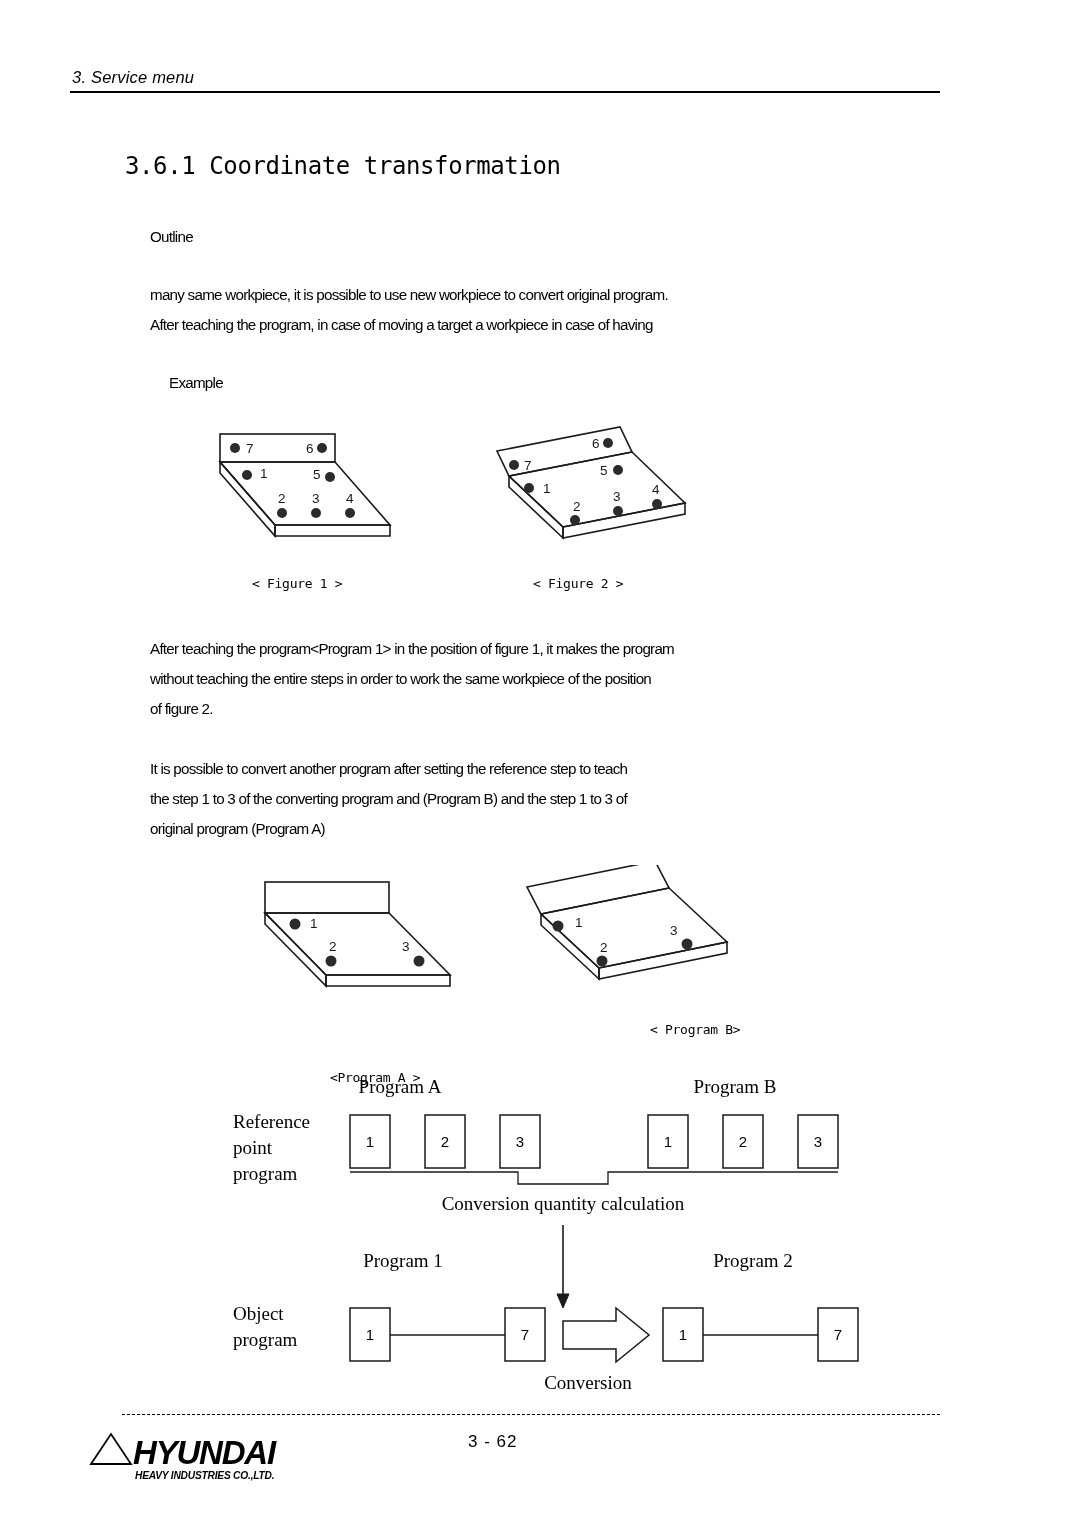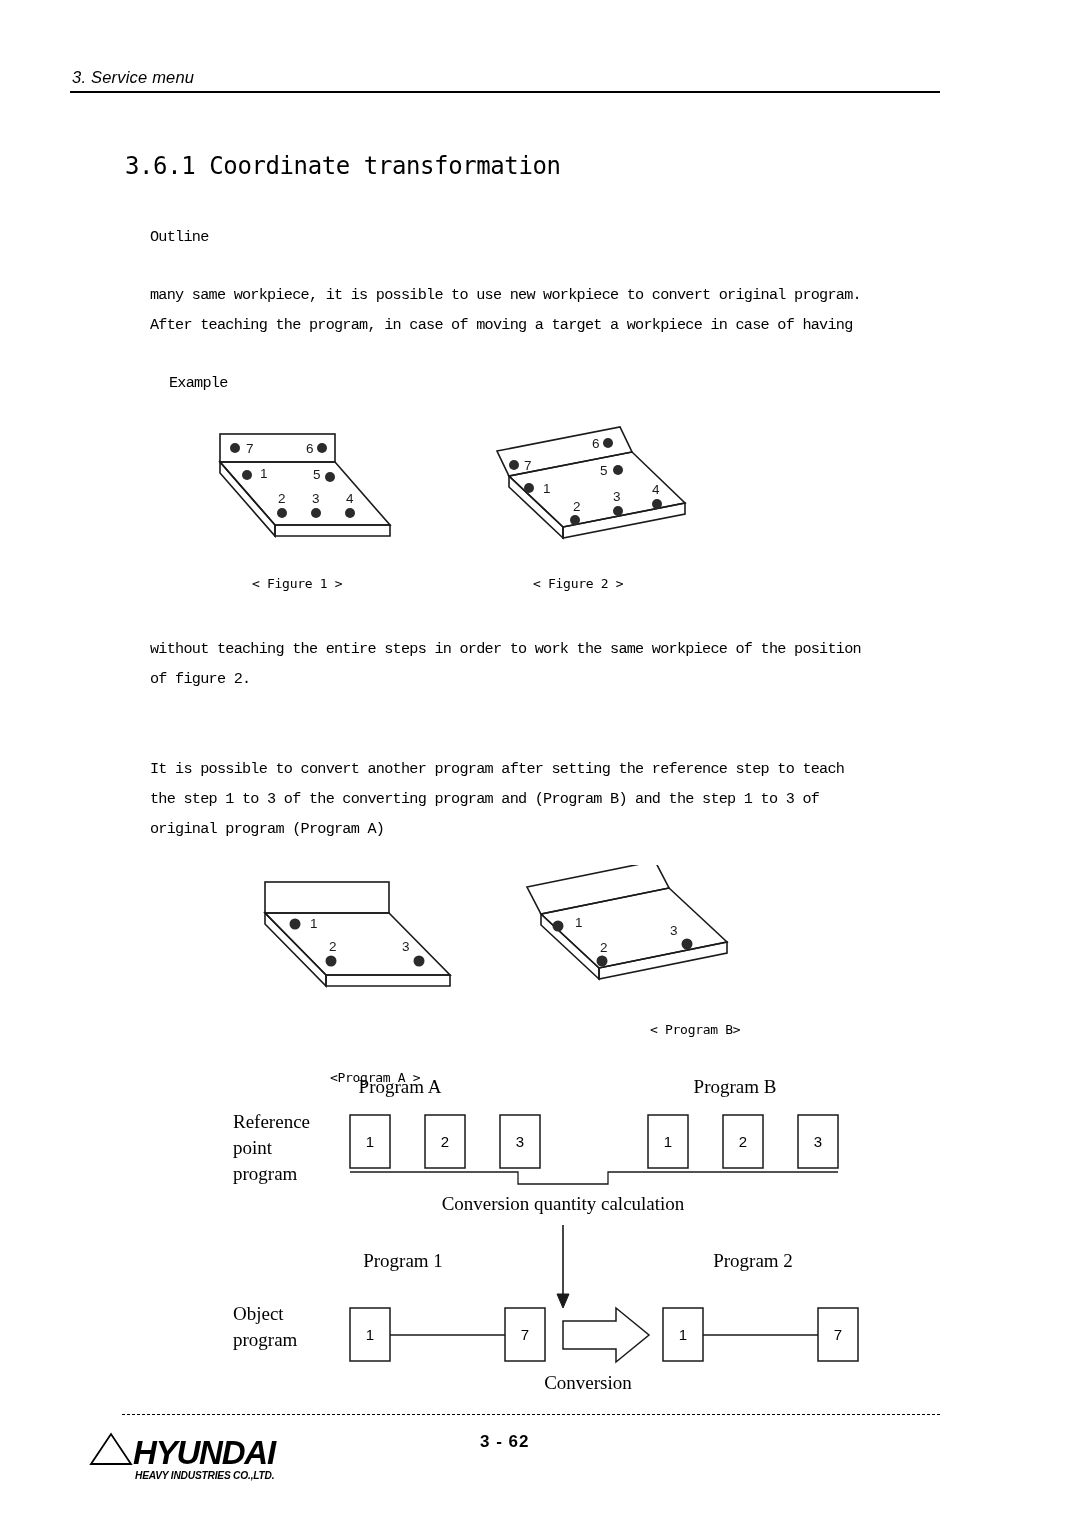--- a/index.html
+++ b/index.html
@@ -45,21 +45,21 @@
     top: 152px;
     font-family: "DejaVu Sans Mono", monospace;
     font-size: 24px;
     letter-spacing: -0.4px;
     white-space: nowrap;
   }
 
   
   .mono-block {
     position: absolute;
-    font-family: Liberation Mono, monospace;
+    font-family: Liberation Sans, sans-serif;
     font-size: 15.2px;
     line-height: 30px;
     letter-spacing: -0.75px;
     white-space: nowrap;
   }
   .outline-label { left: 150px; top: 222px; }
   .para-outline  { left: 150px; top: 280px; }
   .example-label { left: 150px; top: 368px; margin-left: 19px; }
   .para-after    { left: 150px; top: 634px; }
   .para-convert  { left: 150px; top: 754px; }
@@ -107,24 +107,24 @@
     border-top: 1.6px dashed #000;
   }
   #logo-wrap {
     position: absolute;
     left: 87px;
     top: 1428px;
     font-style: italic;
   }
   .page-number {
     position: absolute;
-    left: 480px;
+    left: 468px;
     top: 1432px;
     font-family: "Liberation Sans", sans-serif;
-    font-weight: bold;
+    font-weight: normal;
     font-size: 17px;
     letter-spacing: 1px;
   }
   .logo-word {
     font-family: "Liberation Sans", sans-serif;
     font-weight: bold;
     font-size: 33px;
     letter-spacing: -1.2px;
     fill: #000;
   }
@@ -224,20 +224,21 @@
     <text x="133" y="86">3</text>
     <text x="172" y="79">4</text>
   </g>
 </svg>
 </div>
 
 <div class="fig-caption cap-fig1">&lt; Figure 1 &gt;</div>
 <div class="fig-caption cap-fig2">&lt; Figure 2 &gt;</div>
 
 <div class="mono-block para-after">
+  <div> After teaching the program&lt;Program 1&gt; in the position of figure 1, it makes the program</div>
   <div>without teaching the entire steps in order to work the same workpiece of the position</div>
   <div>of figure 2.</div>
 </div>
 
 <div class="mono-block para-convert">
   <div>It is possible to convert another program after setting the reference step to teach</div>
   <div>the step 1 to 3 of the converting program and (Program B) and the step 1 to 3 of</div>
   <div>original program (Program A)</div>
 </div>
 

